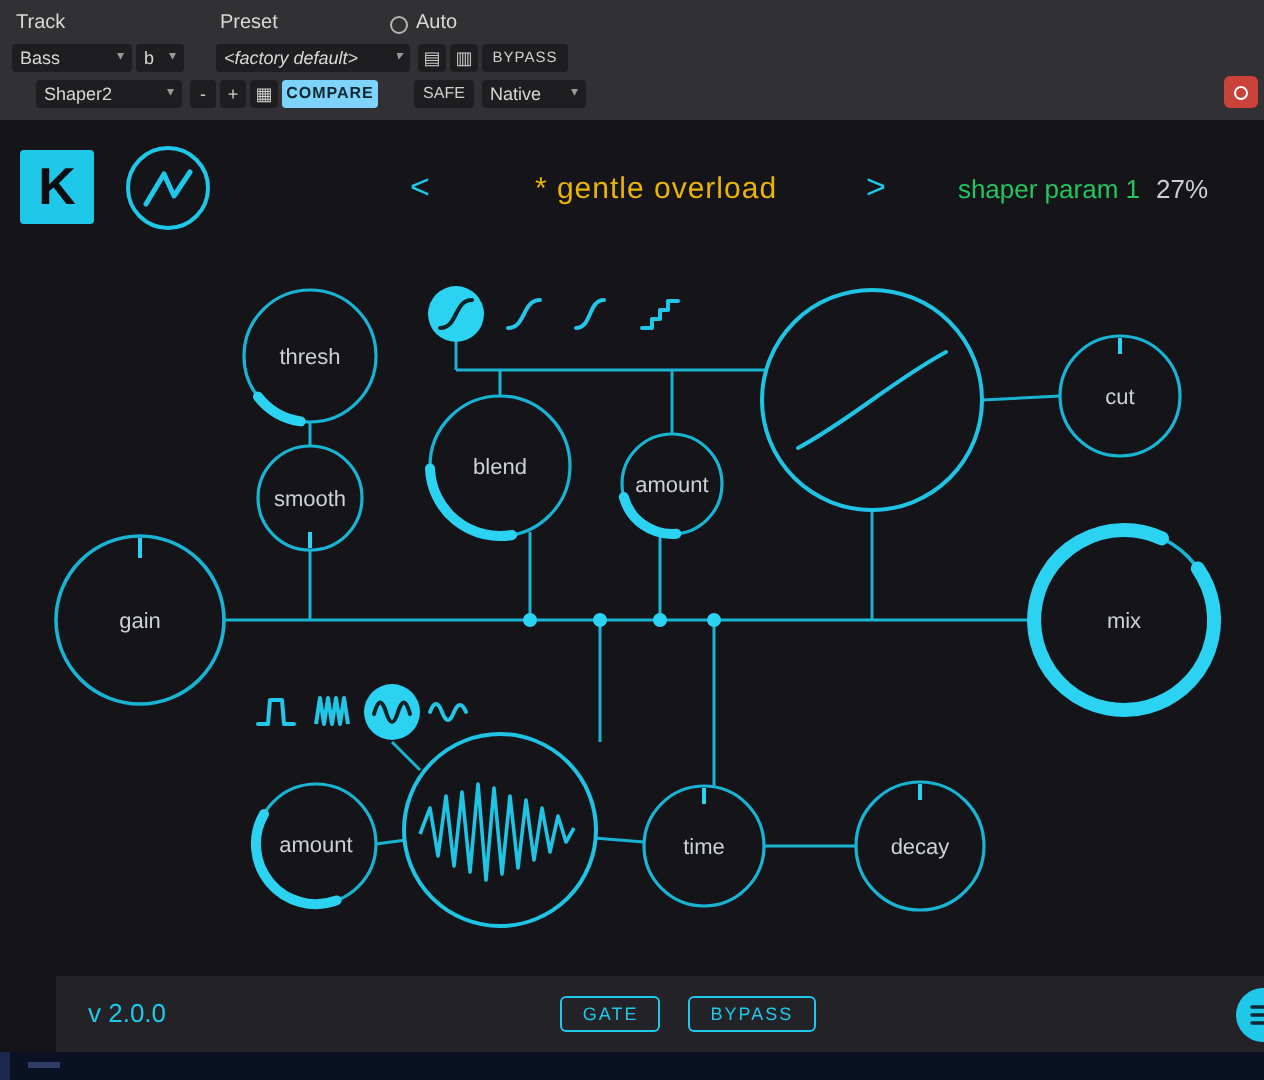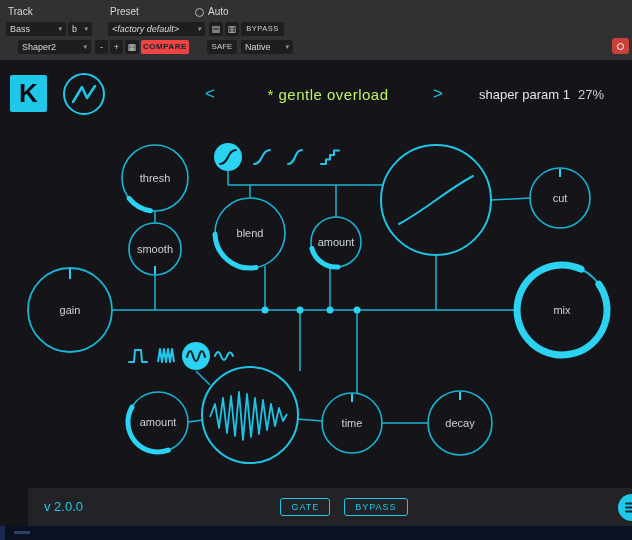--- a/index.html
+++ b/index.html
@@ -10,38 +10,38 @@
   .chrome{position:absolute;left:0;top:0;width:632px;height:60px;background:#313134;
           border-bottom:1px solid #121214;}
   .chrome-label{position:absolute;top:6px;font-size:10px;color:#d8d8d8;}
   .dd{position:absolute;height:14px;background:#1e1e21;border-radius:2px;color:#d8d8d8;
       font-size:9px;line-height:14px;display:flex;align-items:flex-end;justify-content:space-between;
       padding:0 4px;box-sizing:border-box;}
   .dd .caret{font-size:7px;color:#9a9a9a;margin-left:3px;}
   .btn-sm{position:absolute;height:14px;background:#1e1e21;border:none;border-radius:2px;
           color:#cfcfcf;font-size:9px;line-height:14px;text-align:center;padding:0;
           font-family:"Liberation Sans",sans-serif;}
-  .compare{background:#ef4444;color:#12262e;font-weight:bold;font-size:8px;letter-spacing:.5px;}
+  .compare{background:#7dd3fc;color:#12262e;font-weight:bold;font-size:8px;letter-spacing:.5px;}
   .ring-icon{position:absolute;width:9px;height:9px;border:1.5px solid #b5b5b5;border-radius:50%;
              box-sizing:border-box;}
   .red-btn{position:absolute;left:612px;top:38px;width:17px;height:16px;background:#c8423a;
            border-radius:3px;display:flex;align-items:center;justify-content:center;}
   .red-btn .ring{width:7px;height:7px;border:1.5px solid #fff;border-radius:50%;box-sizing:border-box;}
 
   
   .plugin{position:absolute;left:0;top:60px;width:632px;height:466px;background:#141419;}
   .k-logo{position:absolute;left:10px;top:75px;width:37px;height:37px;background:#1fc7e9;
           border-radius:2px;display:flex;align-items:center;justify-content:center;
           color:#0b0d10;font-size:26px;font-weight:bold;}
   .circle-logo{position:absolute;left:63px;top:73px;width:42px;height:42px;border:2.5px solid #1fc7e9;
                border-radius:50%;box-sizing:border-box;display:flex;align-items:center;justify-content:center;}
   .nav-arrow{position:absolute;top:84px;font-size:17px;color:#1fc9ea;width:20px;text-align:center;cursor:default;}
   .preset-title{position:absolute;left:228px;top:86px;width:200px;text-align:center;
-                font-size:15px;color:#bef264;letter-spacing:.5px;}
-  .param-name{position:absolute;left:462px;top:87px;width:108px;text-align:right;font-size:13px;color:#e5e5e5;}
+                font-size:15px;color:#eab308;letter-spacing:.5px;}
+  .param-name{position:absolute;left:462px;top:87px;width:108px;text-align:right;font-size:13px;color:#22c55e;}
   .param-value{position:absolute;left:578px;top:87px;font-size:13px;color:#c9cfd2;}
 
   
   .footer{position:absolute;left:0;top:488px;width:632px;height:38px;background:#222227;margin-left:28px;}
   .version{position:absolute;left:16px;top:11px;font-size:13px;color:#1fc9ea;}
   .tabs{position:absolute;left:0;right:0;top:10px;display:flex;justify-content:center;gap:14px;}
   .tab-btn{background:transparent;border:1px solid #1fc9ea;border-radius:3px;color:#1fc9ea;
            font-size:9px;letter-spacing:1px;padding:3px 10px;font-family:"Liberation Sans",sans-serif;}
   .menu-btn{position:absolute;left:590px;top:6px;width:27px;height:27px;border-radius:50%;
             background:#1fc7e9;display:flex;align-items:center;justify-content:center;border:none;}

